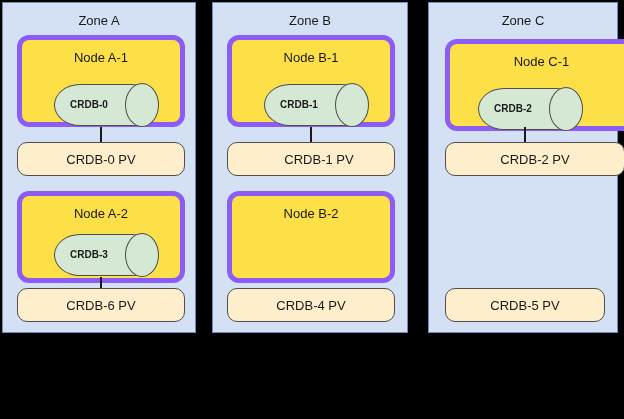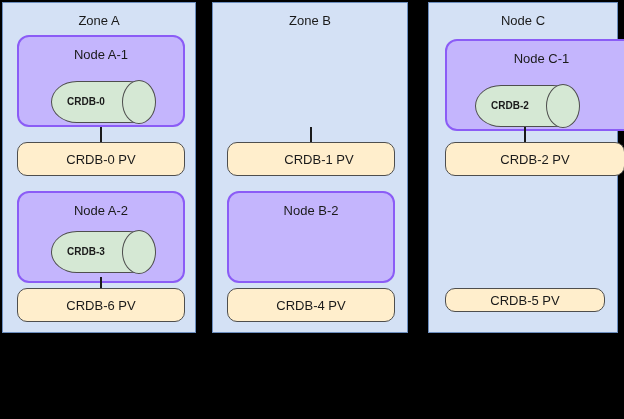--- a/index.html
+++ b/index.html
@@ -41,22 +41,22 @@
     text-align: center;
     font-size: 13px;
     color: #1a1a1a;
     line-height: 15px;
     white-space: nowrap;
   }
 
   
   .node {
     position: absolute;
-    background: #c4b5fd;
-    border: 2px solid #8b5cf6;
+    background: #fde047;
+    border: 5px solid #8b5cf6;
     border-radius: 12px;
     box-sizing: border-box;
   }
   .node-title {
     position: absolute;
     top: 10px;
     left: 0;
     right: 0;
     text-align: center;
     font-size: 13px;
@@ -157,42 +157,50 @@
           <div class="pod-label">CRDB-3</div>
         </div>
       </div>
       <div class="connector" style="left: 97px; top: 274px; height: 17px;"></div>
       <div class="pv" style="left: 14px; top: 285px; width: 168px; height: 34px;">
         <span class="pv-label">CRDB-6 PV</span>
       </div>
     </div>
     <div class="zone" style="left: 212px; width: 196px;">
       <div class="zone-title">Zone B</div>
+      <div class="node" style="left: 14px; top: 32px; width: 168px; height: 92px;">
+        <div class="node-title">Node B-1</div>
+        <div class="pod" style="left: 32px; top: 44px; width: 104px; height: 42px;">
+          <div class="pod-body"></div>
+          <div class="pod-cap"></div>
+          <div class="pod-label">CRDB-1</div>
+        </div>
+      </div>
       <div class="connector" style="left: 97px; top: 124px; height: 17px;"></div>
       <div class="pv" style="left: 14px; top: 139px; width: 168px; height: 34px; padding-left: 16px;">
         <span class="pv-label">CRDB-1 PV</span>
       </div>
       <div class="node" style="left: 14px; top: 188px; width: 168px; height: 92px;">
         <div class="node-title">Node B-2</div>
       </div>
       <div class="pv" style="left: 14px; top: 285px; width: 168px; height: 34px;">
         <span class="pv-label">CRDB-4 PV</span>
       </div>
     </div>
     <div class="zone" style="left: 428px; width: 190px;">
-      <div class="zone-title">Node C</div>
+      <div class="zone-title">Zone C</div>
       <div class="node" style="left: 16px; top: 36px; width: 193px; height: 92px;">
         <div class="node-title">Node C-1</div>
         <div class="pod" style="left: 28px; top: 44px; width: 104px; height: 42px;">
           <div class="pod-body"></div>
           <div class="pod-cap"></div>
           <div class="pod-label">CRDB-2</div>
         </div>
       </div>
       <div class="connector" style="left: 95px; top: 124px; height: 17px;"></div>
       <div class="pv" style="left: 16px; top: 139px; width: 180px; height: 34px;">
         <span class="pv-label">CRDB-2 PV</span>
       </div>
-      <div class="pv" style="left: 16px; top: 285px; width: 160px; height: 24px; text-align: right;">
+      <div class="pv" style="left: 16px; top: 285px; width: 160px; height: 34px; text-align: right;">
         <span class="pv-label">CRDB-5 PV</span>
       </div>
     </div>
   </div>
 
 </body></html>

